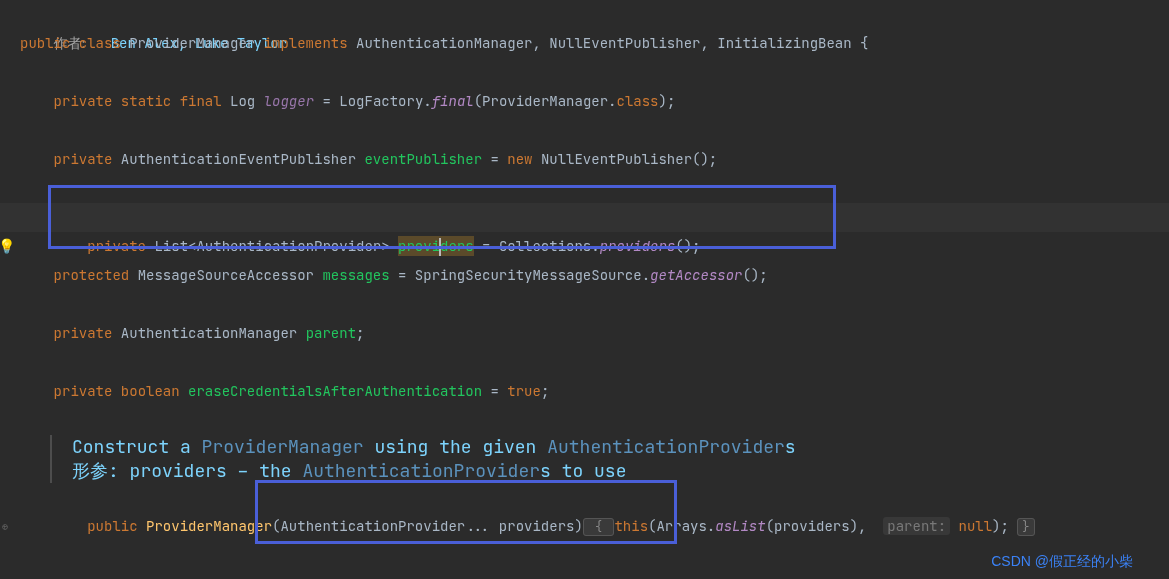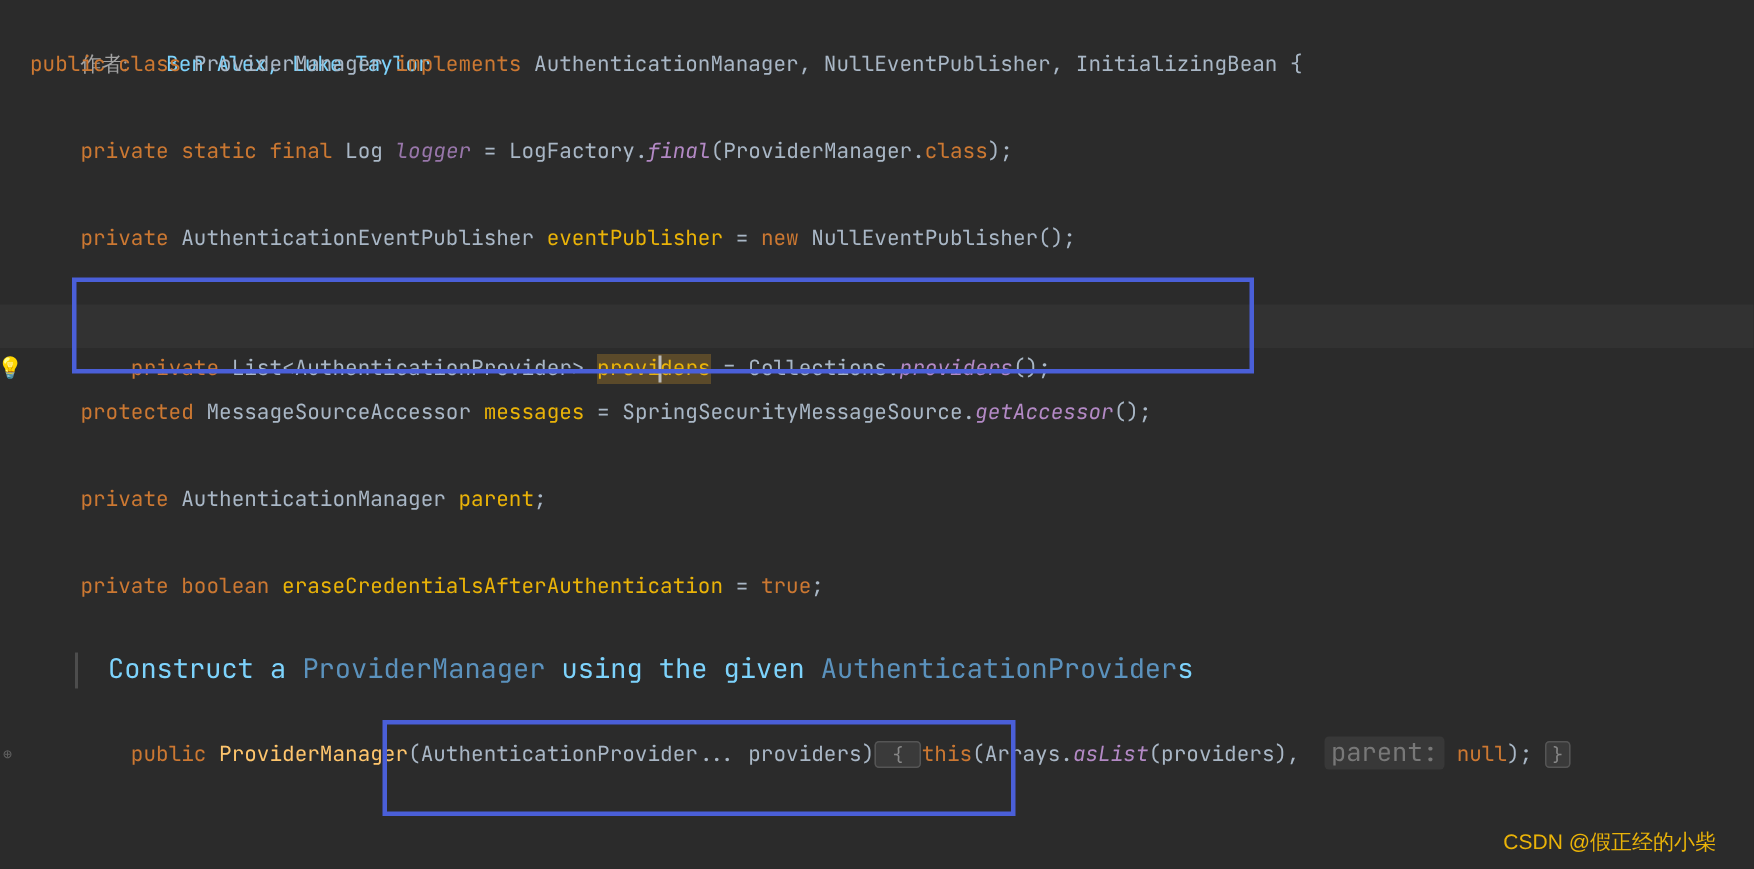--- a/index.html
+++ b/index.html
@@ -42,26 +42,26 @@
       cursor: pointer;
     }
     .bulb {
       color: #f0a732;
       font-size: 14px;
     }
     .kw { color: #cc7832; }
     .typename { color: #a9b7c6; }
     .method { color: #ffc66d; }
     .static-method { color: #b389c5; font-style: italic; }
-    .field { color: #eab308; }
+    .field { color: #22c55e; }
     .field-italic { color: #9876aa; font-style: italic; }
     .comment { color: #7dd3fc; }
     .comment-green { color: #a3a3a3; font-family: Liberation Serif, serif; }
     .doc-link { color: #5b92bd; }
-    .hint { color: #787878; background: #383838; padding: 0 4px; border-radius: 3px; font-size: 17px; }
+    .hint { color: #787878; background: #383838; padding: 0 4px; border-radius: 3px; font-size: 14px; }
     
     .highlight-line {
       background: #323232;
     }
     
     .box-highlight-1 {
       position: absolute;
       border: 3px solid #4a5fd8;
       pointer-events: none;
       z-index: 10;
@@ -91,22 +91,22 @@
       border-left: 2px solid #4d4d4d;
       margin-left: 50px;
       padding-left: 20px;
       line-height: 24px;
       font-size: 18px;
     }
     
     .watermark {
       position: absolute;
       bottom: 8px;
-      right: 25px;
-      color: #eab308;
+      right: 36px;
+      color: #3b82f6;
       font-size: 14px;
       font-family: "Microsoft YaHei", sans-serif;
     }
     
     .folded {
       background: #3a3a3a;
       border: 1px solid #555;
       border-radius: 3px;
       padding: 0 4px;
       color: #888;
@@ -146,20 +146,21 @@
   <div class="line">    <span class="kw">private</span> <span class="typename">AuthenticationManager</span> <span class="field">parent</span><span>;</span></div>
 
   <div class="line"></div>
 
   <div class="line">    <span class="kw">private</span> <span class="kw">boolean</span> <span class="field">eraseCredentialsAfterAuthentication</span> <span>=</span> <span class="kw">true</span><span>;</span></div>
 
   <div class="line"></div>
 
   <div class="doc-block">
     <div><span class="comment">Construct a </span><span class="doc-link">ProviderManager</span><span class="comment"> using the given </span><span class="doc-link">AuthenticationProvider</span><span class="comment">s</span></div>
+    <div><span class="comment">形参: </span><span class="comment">providers</span><span class="comment"> – the </span><span class="doc-link">AuthenticationProvider</span><span class="comment">s to use</span></div>
   </div>
 
   <div class="line">
     <span class="gutter-fold">⊕</span>    <span class="kw">public</span> <span class="method">ProviderManager</span><span>(AuthenticationProvider... providers)</span><span class="folded"> { </span><span class="kw">this</span><span>(Arrays.</span><span class="static-method">asList</span><span>(providers), </span> <span class="hint">parent:</span><span class="kw"> null</span><span>); </span><span class="folded">}</span></div>
 
 </div>
 
 <div class="box-highlight-1" id="box1" style="top: 185px; left: 48px; width: 788px; height: 64px;"></div>
 <div class="box-highlight-2" id="box2" style="top: 480px; left: 255px; width: 422px; height: 64px;"></div>
 

